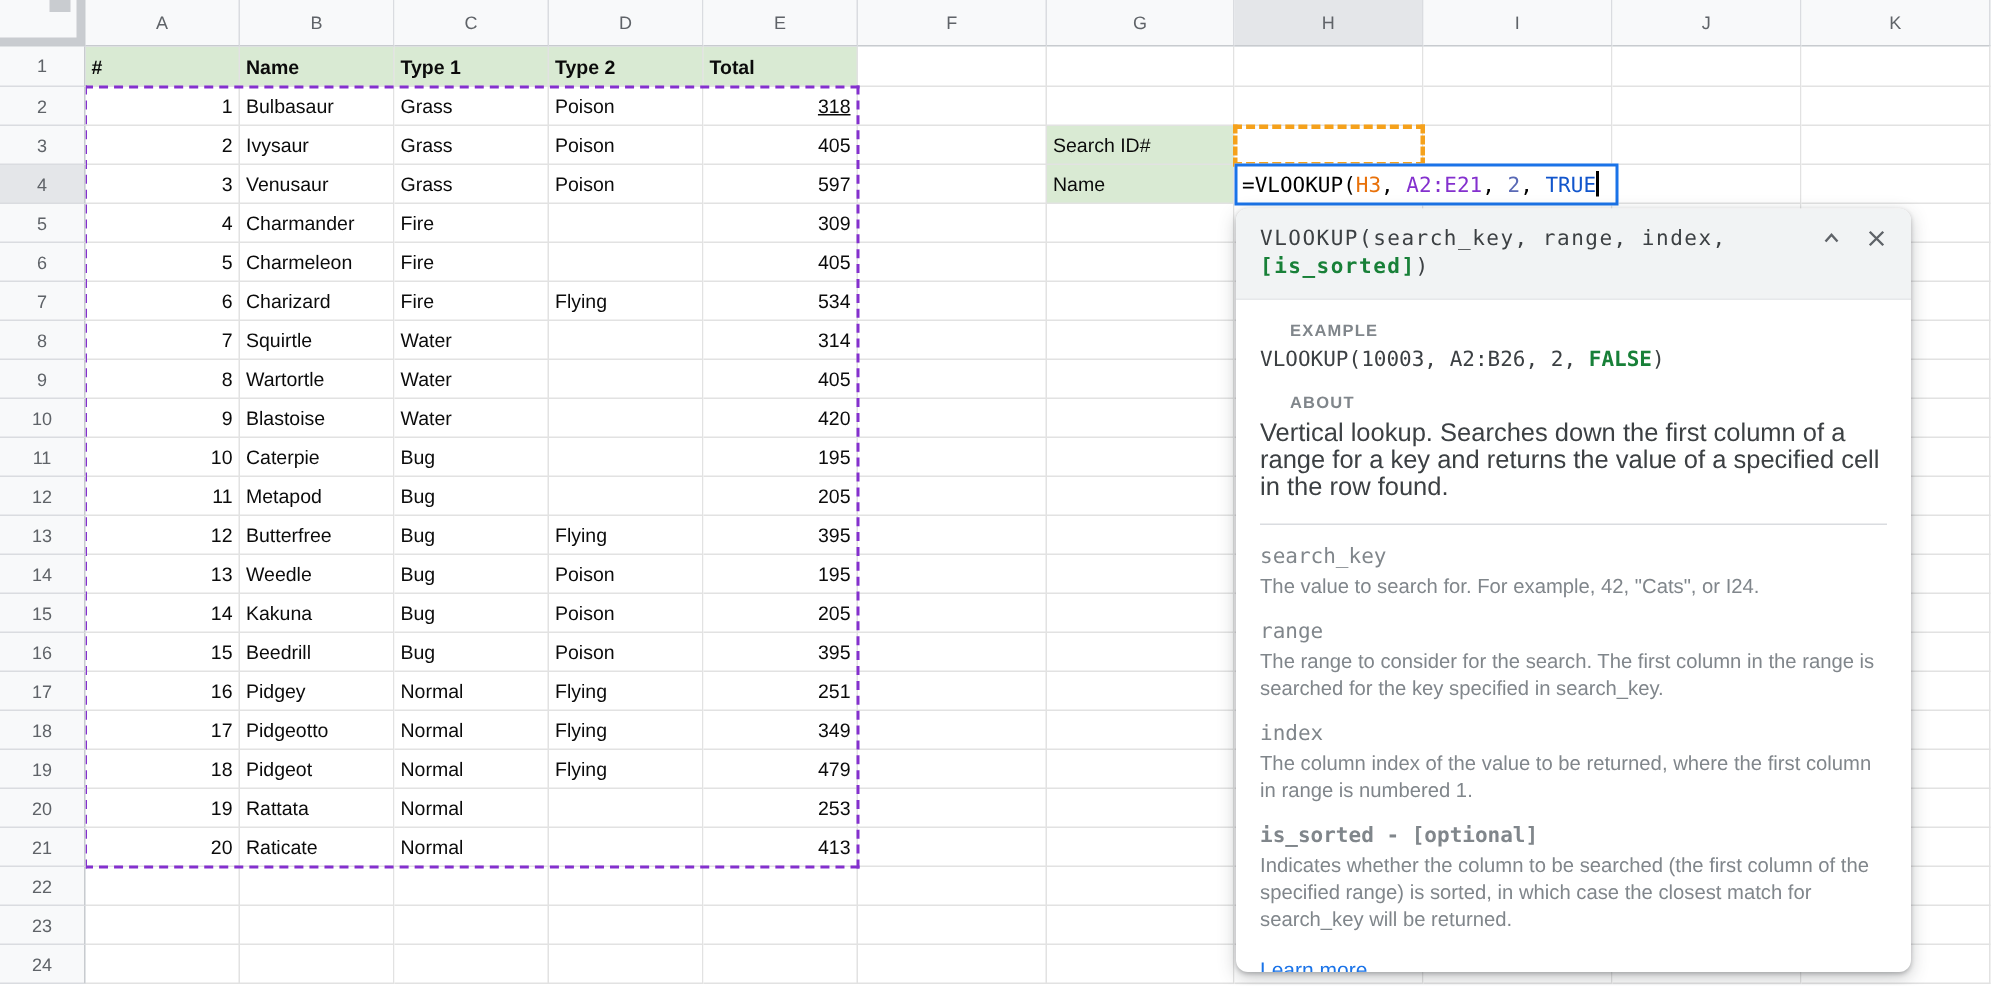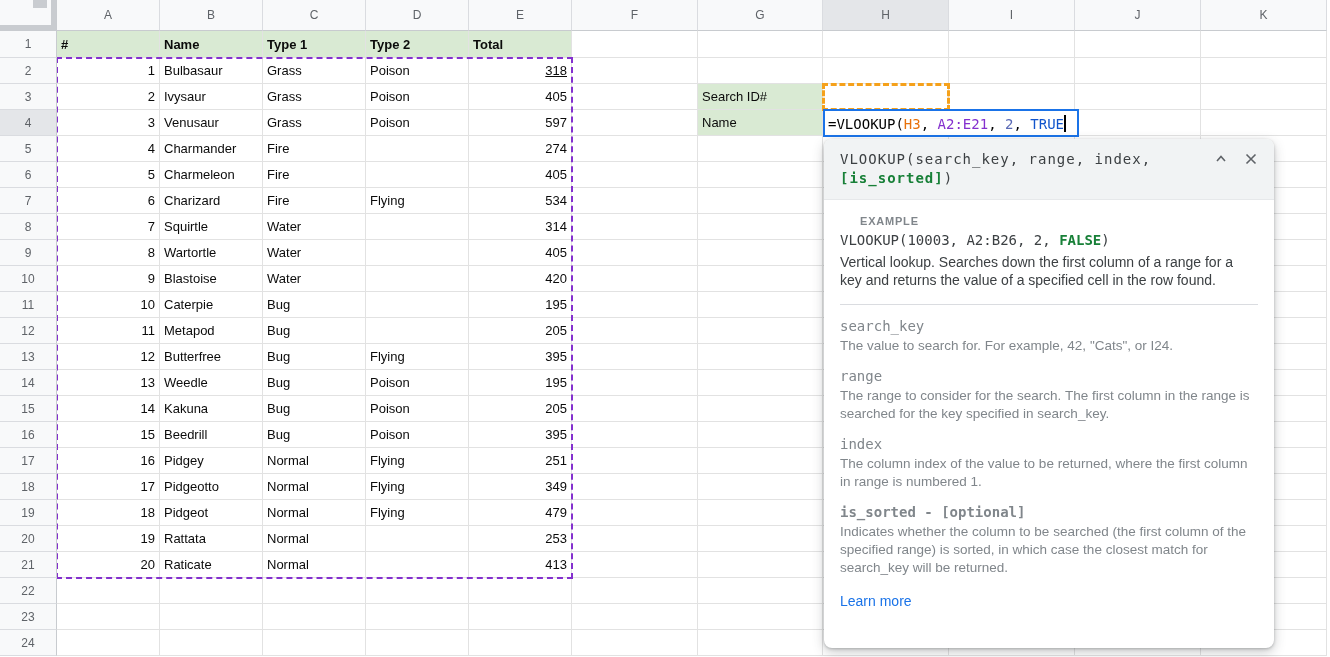--- a/index.html
+++ b/index.html
@@ -43,21 +43,21 @@
   .popup{position:absolute;left:824px;top:139px;width:450px;height:509px;background:#fff;border-radius:8px;
          box-shadow:0 1px 3px rgba(60,64,67,.3),0 4px 12px rgba(60,64,67,.28);z-index:10;overflow:hidden;}
   .popup-header{background:#f1f3f4;padding:11px 70px 11px 16px;position:relative;border-bottom:1px solid #e6e8ea;}
   #signature{font-family:"DejaVu Sans Mono",monospace;font-size:14px;letter-spacing:1px;color:#3c4043;line-height:19px;}
   .kw{color:var(--kw-green);font-weight:bold;}
   .popup-icons{position:absolute;right:16px;top:13px;display:flex;gap:16px;align-items:center;}
   .popup-icons span{cursor:pointer;display:flex;}
   .popup-body{padding:0 16px 14px;}
   .section-label{color:#80868b;font-size:11px;font-weight:bold;letter-spacing:.8px;margin-top:15px;padding-left:20px;}
   .code{font-family:"DejaVu Sans Mono",monospace;font-size:14px;color:#3c4043;margin-top:5px;white-space:pre;}
-  .about{color:#3c4043;font-size:14px;line-height:18px;margin-top:5px;}
+  .about{color:#3c4043;font-size:17px;line-height:18px;margin-top:5px;}
   .divider{border:none;border-top:1px solid #dadce0;margin:15px 0 1px;}
   .pname{font-family:"DejaVu Sans Mono",monospace;font-size:14px;color:#80868b;margin-top:13px;}
   .pdesc{color:#80868b;font-size:13.5px;line-height:18px;margin-top:3px;}
   .learn-more{display:inline-block;color:var(--link-blue);font-size:14px;margin-top:16px;text-decoration:none;cursor:pointer;}
 </style>
 </head>
 <body>
 
 <div id="app">
   <div class="notch"></div>
@@ -159,21 +159,21 @@
     <div class="cell" style="left: 366px; top: 500px; width: 103px; height: 26px;">Flying</div>
     <div class="cell" style="left: 366px; top: 526px; width: 103px; height: 26px;"></div>
     <div class="cell" style="left: 366px; top: 552px; width: 103px; height: 26px;"></div>
     <div class="cell" style="left: 366px; top: 578px; width: 103px; height: 26px;"></div>
     <div class="cell" style="left: 366px; top: 604px; width: 103px; height: 26px;"></div>
     <div class="cell" style="left: 366px; top: 630px; width: 103px; height: 26px;"></div>
     <div class="cell green bold" style="left: 469px; top: 31px; width: 103px; height: 27px;">Total</div>
     <div class="cell right" style="left: 469px; top: 58px; width: 103px; height: 26px; text-decoration: underline;">318</div>
     <div class="cell right" style="left: 469px; top: 84px; width: 103px; height: 26px;">405</div>
     <div class="cell right" style="left: 469px; top: 110px; width: 103px; height: 26px;">597</div>
-    <div class="cell right" style="left: 469px; top: 136px; width: 103px; height: 26px;">274</div>
+    <div class="cell right" style="left: 469px; top: 136px; width: 103px; height: 26px;">309</div>
     <div class="cell right" style="left: 469px; top: 162px; width: 103px; height: 26px;">405</div>
     <div class="cell right" style="left: 469px; top: 188px; width: 103px; height: 26px;">534</div>
     <div class="cell right" style="left: 469px; top: 214px; width: 103px; height: 26px;">314</div>
     <div class="cell right" style="left: 469px; top: 240px; width: 103px; height: 26px;">405</div>
     <div class="cell right" style="left: 469px; top: 266px; width: 103px; height: 26px;">420</div>
     <div class="cell right" style="left: 469px; top: 292px; width: 103px; height: 26px;">195</div>
     <div class="cell right" style="left: 469px; top: 318px; width: 103px; height: 26px;">205</div>
     <div class="cell right" style="left: 469px; top: 344px; width: 103px; height: 26px;">395</div>
     <div class="cell right" style="left: 469px; top: 370px; width: 103px; height: 26px;">195</div>
     <div class="cell right" style="left: 469px; top: 396px; width: 103px; height: 26px;">205</div>
@@ -349,20 +349,21 @@
         <span>
           <svg width="14" height="14" viewBox="0 0 14 14">
               <path d="M2.5 2.5 L11.5 11.5 M11.5 2.5 L2.5 11.5" stroke="#5f6368" stroke-width="1.6"></path>
             </svg>
         </span>
       </div>
     </div>
     <div class="popup-body">
       <div class="section-label">EXAMPLE</div>
       <div class="code" id="example-code"><span>VLOOKUP(10003, A2:B26, 2, </span><span class="kw">FALSE</span><span>)</span></div>
+      <div class="section-label">ABOUT</div>
       <div class="about">Vertical lookup. Searches down the first column of a range for a key and returns the value of a specified cell in the row found.</div>
       <hr class="divider">
       <div id="params">
           <div class="param">
             <div class="pname">search_key</div>
             <div class="pdesc">The value to search for. For example, 42, "Cats", or I24.</div>
           </div>
           <div class="param">
             <div class="pname">range</div>
             <div class="pdesc">The range to consider for the search. The first column in the range is searched for the key specified in search_key.</div>

